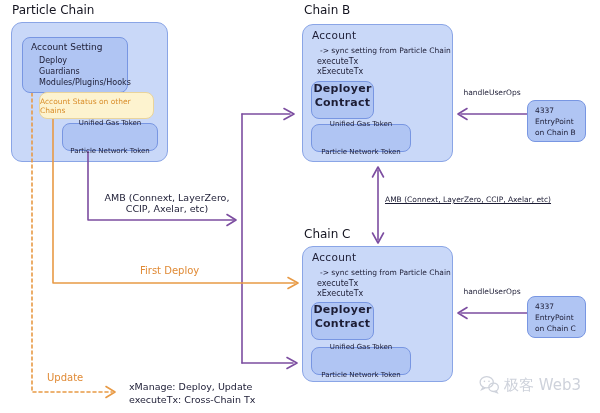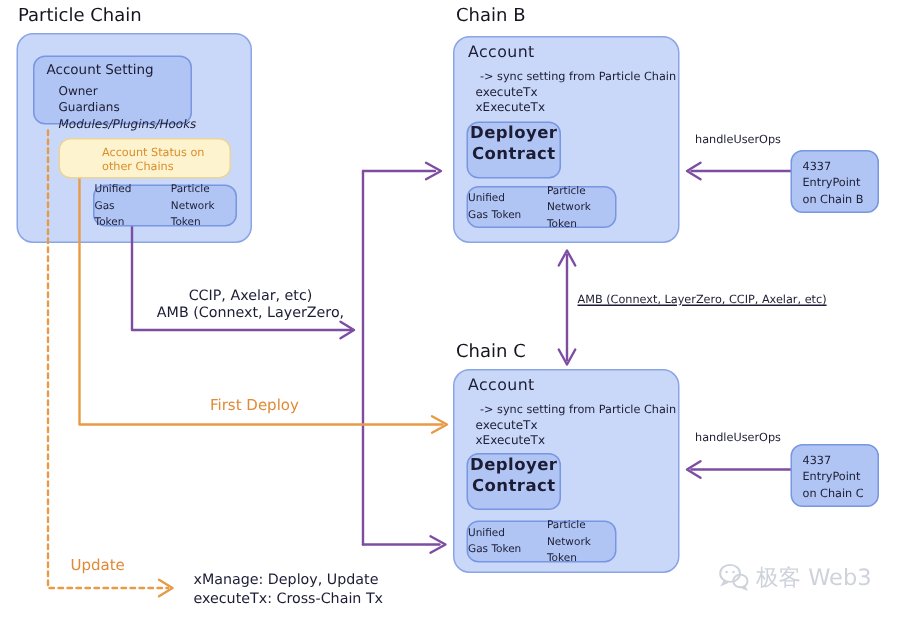--- a/index.html
+++ b/index.html
@@ -15,21 +15,21 @@
   }
   .inner-box{
     position:absolute;background:#b0c5f3;border:1.3px solid #7896e2;
     border-radius:8px;z-index:2;box-sizing:border-box;color:#1c1c34;
   }
   .yellow-box{
     position:absolute;background:#fdf3cf;border:1.3px solid #e9d49c;
     border-radius:8px;z-index:2;box-sizing:border-box;color:#d98e2b;
     display:flex;align-items:center;justify-content:center;font-size:7.5px;
   }
-  .token-box{display:flex;flex-direction:row;align-items:center;justify-content:center;
+  .token-box{display:flex;flex-direction:column;align-items:center;justify-content:center;
     font-size:7px;line-height:11px;gap:17px;}
   .deployer-box{display:flex;flex-direction:column;align-items:center;
     font-size:11px;line-height:13.5px;letter-spacing:.3px;font-weight:bold;}
   .entry-box{padding:4px 2px 0 7px;font-size:7.5px;line-height:11px;}
   .small-note{position:absolute;font-size:7.5px;z-index:3;white-space:nowrap;}
   .acct-title{position:absolute;font-size:10.5px;z-index:3;letter-spacing:.3px;}
   .orange-label{position:absolute;font-size:10px;color:#e08a35;z-index:3;white-space:nowrap;}
   .svg-overlay{position:absolute;left:0;top:0;z-index:1;pointer-events:none;}
   .watermark{position:absolute;display:flex;align-items:center;gap:4px;
     color:#ced2db;font-size:15px;z-index:3;}
@@ -61,28 +61,28 @@
     <path d="M288 277.5 L298 283 L288 288.5"></path>
     <path d="M32 87 V392 H112" stroke-dasharray="3 3"></path>
     <path d="M106 386.5 L115 392 L106 397.5"></path>
   </g>
 </svg>
 
 <div class="abs title" style="left:12px;top:3px;">Particle Chain</div>
 
 <div class="container" style="left:11px;top:22px;width:157px;height:140px;"></div>
 
-<div class="inner-box" style="left:22px;top:37px;width:106px;height:46px;padding:4px 1px 0 8px;font-size:8px;line-height:11px;">
+<div class="inner-box" style="left:22px;top:37px;width:106px;height:56px;padding:4px 1px 0 8px;font-size:8px;line-height:11px;">
   <div style="font-size:9px;margin-bottom:2px;">Account Setting</div>
-  <div style="margin-left:8px;">Owner</div>
+  <div style="margin-left:8px;">Deploy</div>
   <div style="margin-left:8px;">Guardians</div>
-  <div style="margin-left:8px;font-style:italic;">Modules/Plugins/Hooks</div>
+  <div style="margin-left:8px;">Modules/Plugins/Hooks</div>
 </div>
 
-<div class="yellow-box" style="left:39px;top:92px;width:115px;height:27px;padding-left:28px;">
+<div class="yellow-box" style="left:39px;top:92px;width:115px;height:27px;">
   <span>Account Status on other Chains</span>
 </div>
 
 <div class="inner-box token-box" style="left:62px;top:123px;width:96px;height:28px;">
   <div>Unified Gas Token</div>
   <div>Particle Network Token</div>
 </div>
 
 <div class="abs title" style="left:304px;top:3px;">Chain B</div>
 
@@ -132,22 +132,22 @@
 
 <div class="small-note" style="left:455px;top:287px;width:74px;text-align:center;">handleUserOps</div>
 
 <div class="inner-box entry-box" style="left:527px;top:296px;width:59px;height:42px;">
   <div>4337</div>
   <div>EntryPoint</div>
   <div>on Chain C</div>
 </div>
 
 <div class="abs" style="left:93px;top:192px;width:148px;text-align:center;font-size:9.5px;line-height:11px;z-index:3;">
+  <div>AMB (Connext, LayerZero,</div>
   <div>CCIP, Axelar, etc)</div>
-  <div>AMB (Connext, LayerZero,</div>
 </div>
 
 <div class="abs" style="left:385px;top:194px;font-size:7.5px;line-height:12px;z-index:3;white-space:nowrap;text-decoration:underline;">
   <div>AMB (Connext, LayerZero, CCIP, Axelar, etc)</div>
 </div>
 
 <div class="orange-label" style="left:140px;top:265px;">First Deploy</div>
 
 <div class="orange-label" style="left:47px;top:372px;">Update</div>
 

